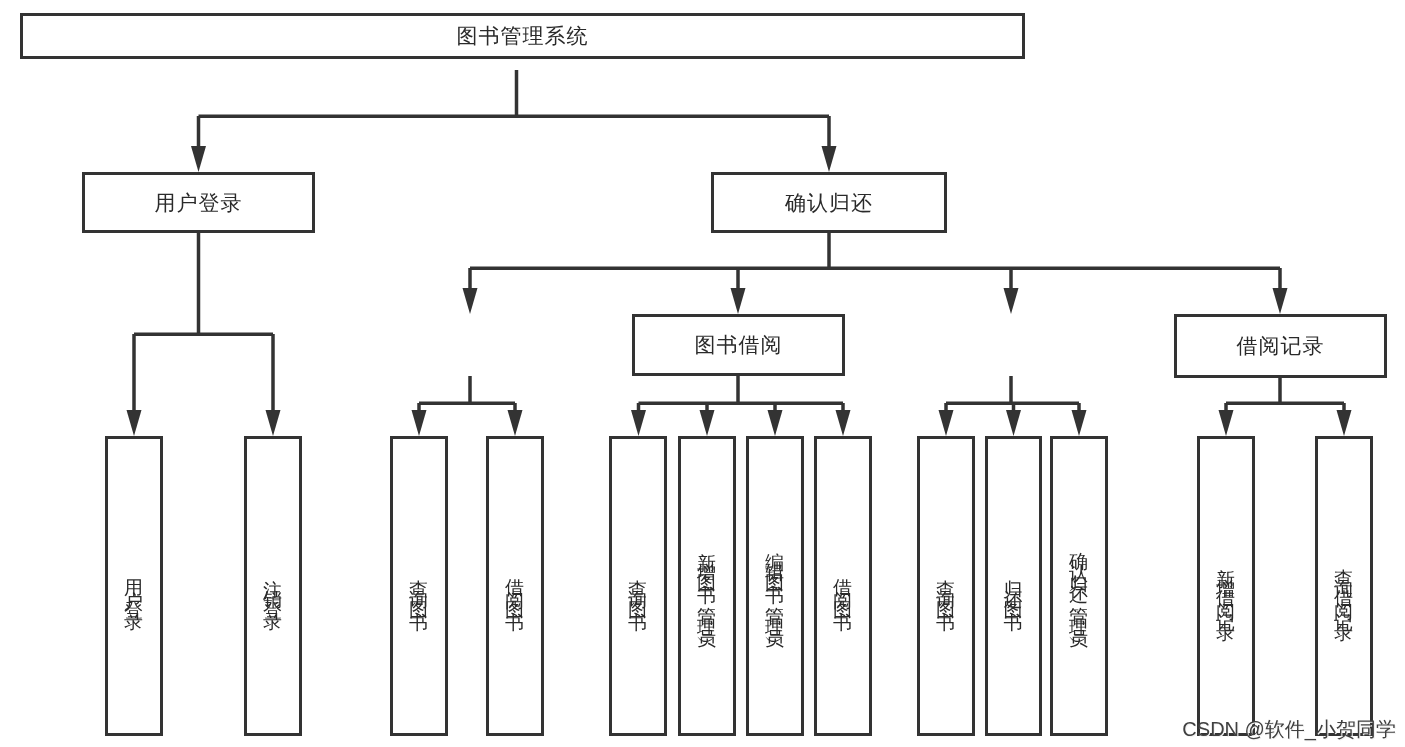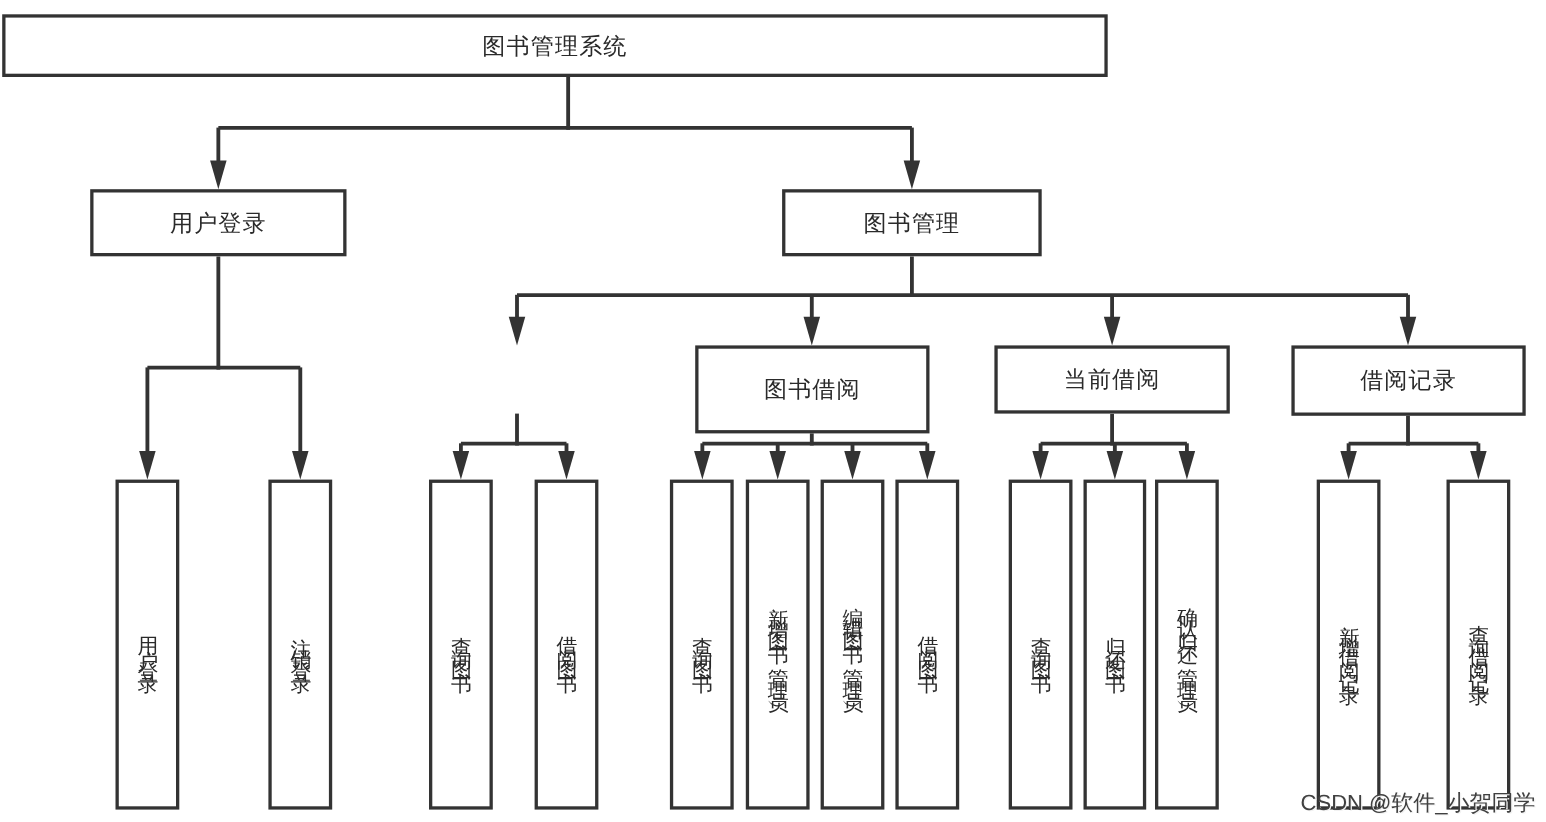--- a/index.html
+++ b/index.html
@@ -112,36 +112,33 @@
 
       <line x1="1280" y1="376" x2="1280" y2="405"></line>
       <line x1="1226" y1="403.25" x2="1344" y2="403.25"></line>
       <line x1="1226" y1="403" x2="1226" y2="414"></line>
       <polygon points="1218.5,410 1233.5,410 1226,436" stroke="none"></polygon>
       <line x1="1344" y1="403" x2="1344" y2="414"></line>
       <polygon points="1336.5,410 1351.5,410 1344,436" stroke="none"></polygon>
     </g>
   </svg>
 
-  <div class="node hnode" style="left:2px; top:13px; width:1005px; height:57px;">
+  <div class="node hnode" style="left:20px; top:13px; width:1005px; height:46px;">
     <span>图书管理系统</span>
   </div>
 
   <div class="node hnode" style="left:82px; top:172px; width:233px; height:61px;">
     <span>用户登录</span>
   </div>
   <div class="node hnode" style="left:711px; top:172px; width:236px; height:61px;">
-    <span>图书管理</span>
+    <span>确认归还</span>
   </div>
 
-  <div class="node hnode" style="left:632px; top:314px; width:213px; height:80px;">
+  <div class="node hnode" style="left:632px; top:314px; width:213px; height:62px;">
     <span>图书借阅</span>
-  </div>
-  <div class="node hnode" style="left:904px; top:314px; width:214px; height:62px;">
-    <span>当前借阅</span>
   </div>
   <div class="node hnode" style="left:1174px; top:314px; width:213px; height:64px;">
     <span>借阅记录</span>
   </div>
 
   <div class="node vnode" style="left:105px;">
     <span class="vtext">用户登录</span>
   </div>
   <div class="node vnode" style="left:244px;">
     <span class="vtext">注销登录</span>

